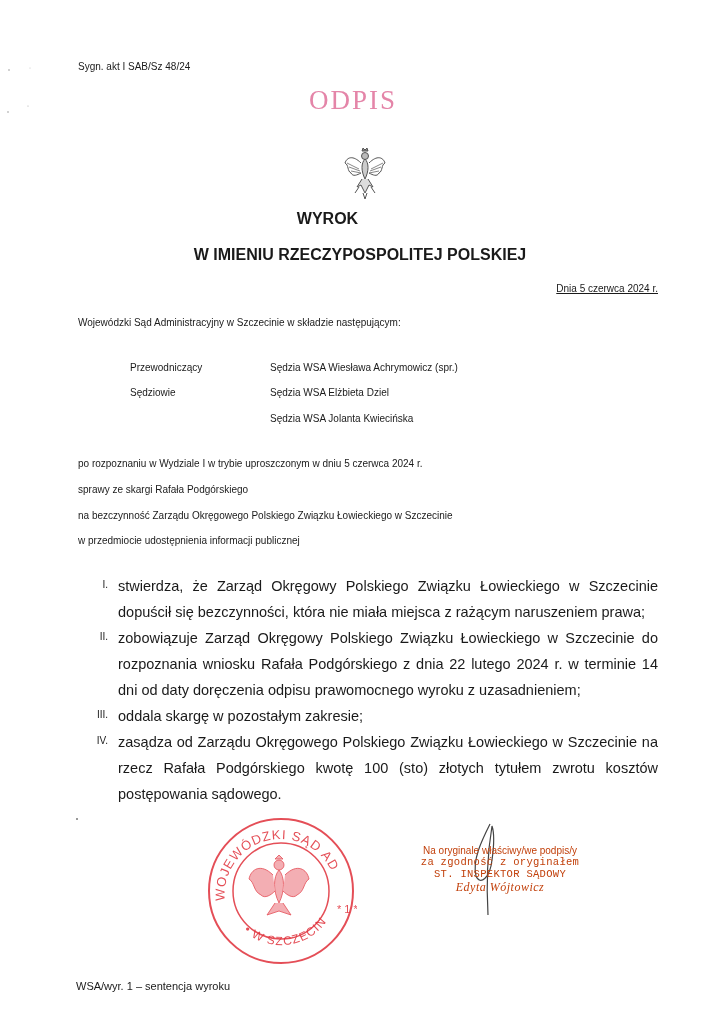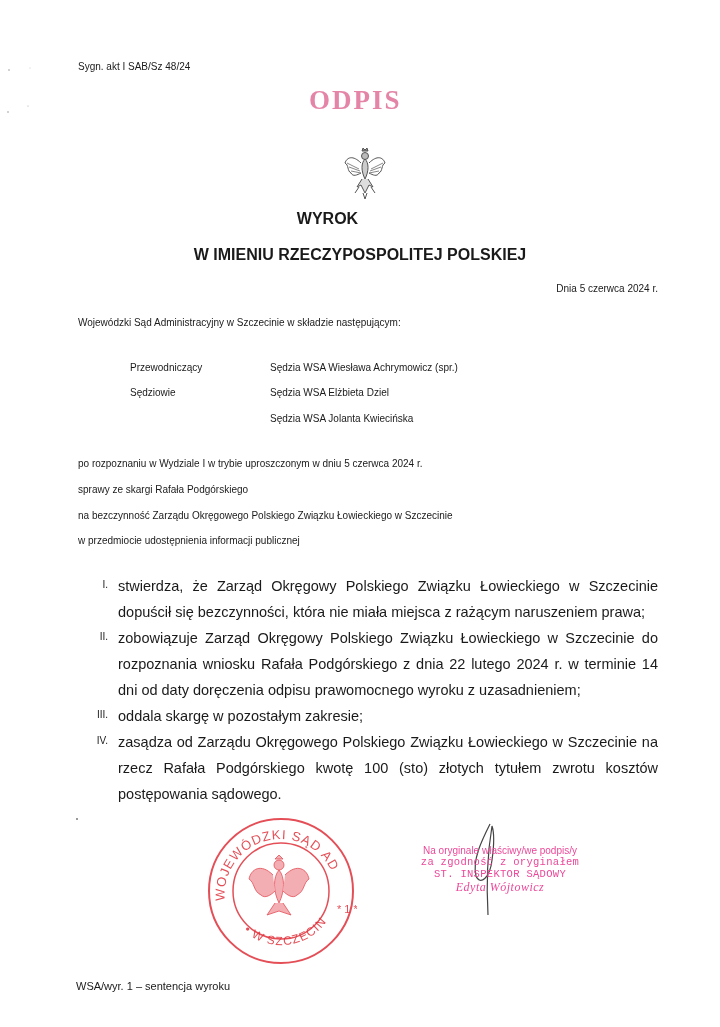--- a/index.html
+++ b/index.html
@@ -1,36 +1,36 @@
 <!DOCTYPE html>
 <html><head>
 <meta charset="utf-8">
 <style>
   html, body { margin:0; padding:0; background:#ffffff; }
   body { width:720px; height:1027px; position:relative; overflow:hidden;
          font-family:"Liberation Sans", sans-serif; color:#1a1a1a; }
   .abs { position:absolute; }
   .t { font-size:10px; line-height:1; white-space:nowrap; }
   .case-no { left:78px; top:62px; }
-  .odpis { left:309px; top:85px; font-family:"Liberation Serif", serif; font-weight:bold;
+  .odpis { left:309px; top:85px; font-family:"Liberation Serif", serif; font-weight:normal;
            font-size:27px; letter-spacing:2px; color:#e0709a; opacity:.85; }
   .eagle { left:343px; top:147px; width:44px; height:56px; }
   .title { left:0; width:655px; text-align:center; top:211px; font-weight:bold; font-size:16px; }
   .subtitle { left:0; width:720px; text-align:center; top:247px; font-weight:bold; font-size:16px; }
-  .date { right:62px; top:284px; }
+  .date { right:62px; top:284px;text-decoration:underline; }
   .court { left:78px; top:318px; }
   .role { left:130px; }
   .judge { left:270px; }
   .para { left:78px; }
   .item-num { left:78px; width:30px; text-align:right; }
   .item-text { left:118px; width:540px; font-size:14.5px; line-height:26px; text-align:justify; white-space:normal; }
   .footer { left:76px; top:980px; font-size:11px;text-align:right; }
   .specks { left:6px; top:66px; width:30px; height:60px; }
   .seal { left:205px; top:815px; width:152px; height:152px; }
-  .certify { left:420px; top:845px; width:160px; color:#ec4899; text-align:center; }
+  .certify { left:420px; top:845px; width:160px; color:#c2410c; text-align:center; }
   .certify .l1 { font-family:"Liberation Sans", sans-serif; font-size:10px; }
   .certify .l2 { font-family:"Liberation Mono", monospace; font-size:10.5px; letter-spacing:.3px; }
   .certify .l3 { font-family:"Liberation Mono", monospace; font-size:10.5px; letter-spacing:.3px; }
   .certify .l4 { font-family:"Liberation Serif", serif; font-style:italic; font-size:12px; letter-spacing:.5px; }
   .sig { left:462px; top:820px; width:60px; height:100px; }
 </style>
 </head>
 <body>
 
 <svg class="abs specks" viewBox="0 0 30 60">

